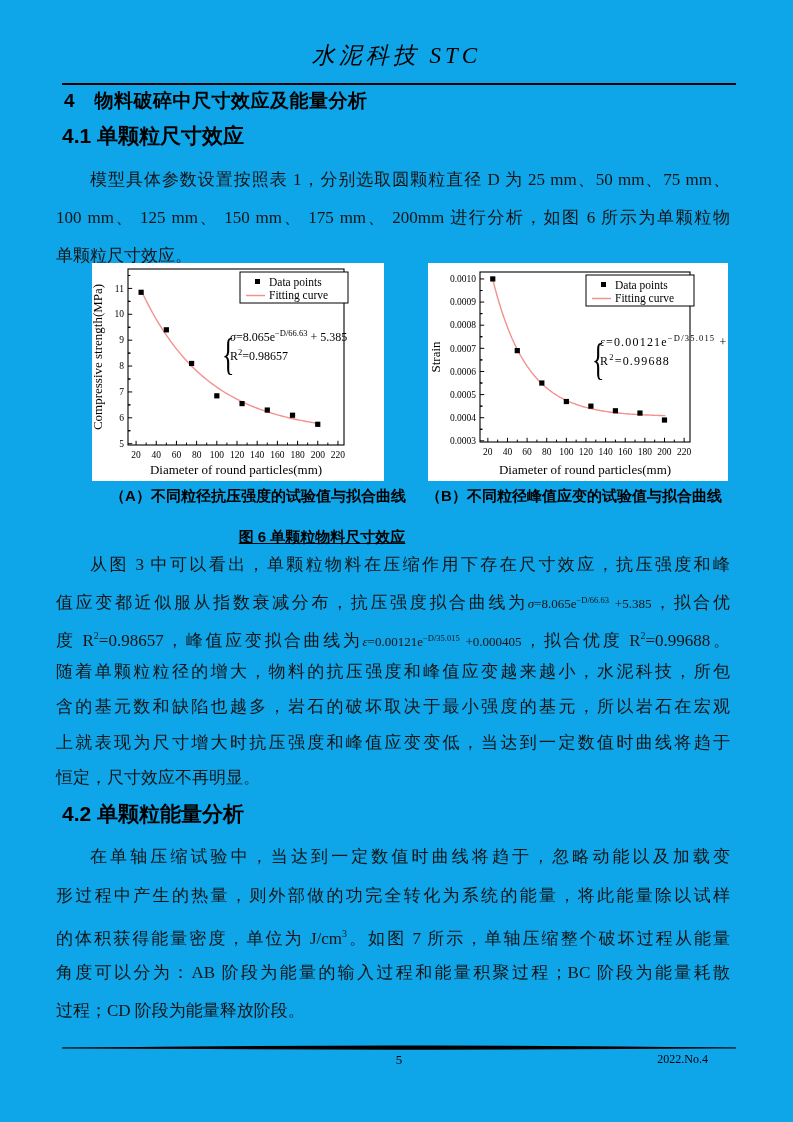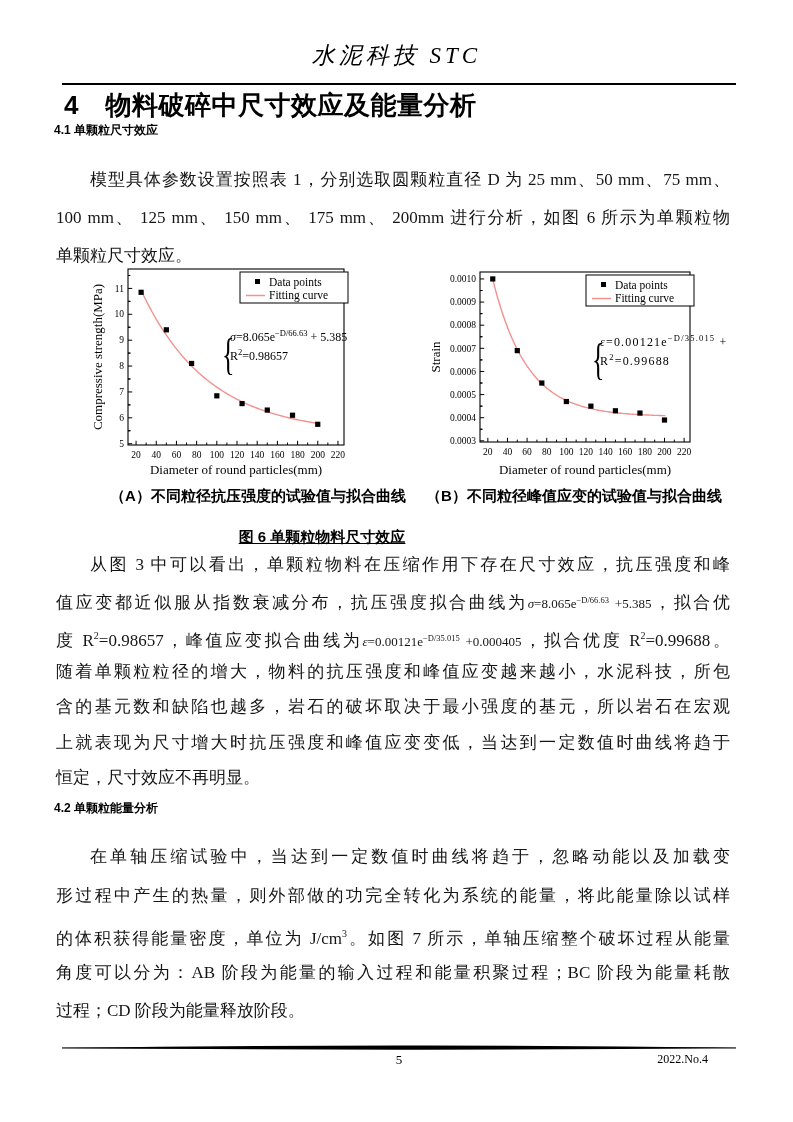--- a/index.html
+++ b/index.html
@@ -1,32 +1,32 @@
 <!DOCTYPE html>
 <html><head>
 <meta charset="utf-8">
 <style>
   html,body{margin:0;padding:0;background:#888;}
   #page{
-    position:relative;width:793px;height:1122px;background:#ffffff;
+    position:relative;width:793px;height:1122px;background:#0ea5e9;
     font-family:"Liberation Serif","DejaVu Serif",serif;color:#111;overflow:hidden;
     margin:0 auto;
   }
   .abs{position:absolute;}
   #journal-title{
     top:40px;left:0;width:793px;text-align:center;
     font-size:23px;font-style:italic;letter-spacing:4px;color:#000;font-weight:500;
   }
   #header-rule{top:83px;left:62px;width:674px;height:2px;background:#000;}
   .h1{
-    top:88px;left:64px;width:672px;font-size:26px;font-weight:bold;
+    top:88px;left:64px;width:672px;font-size:19px;font-weight:bold;
     font-family:"Liberation Sans","DejaVu Sans",sans-serif;color:#000;letter-spacing:.5px;
   }
   .h2{
-    left:54px;width:672px;font-size:12px;font-weight:bold;
+    left:62px;width:672px;font-size:21px;font-weight:bold;
     font-family:"Liberation Sans","DejaVu Sans",sans-serif;color:#000;
   }
   #h-41{top:122px;}
   #h-42{top:800px;}
   .para{left:56px;width:674px;font-size:17px;color:#151515;}
   #p1{top:161px;}
   #p2{top:547px;}
   #p3{top:838px;}
   .line{text-align:justify;text-align-last:justify;}
   #p1 .line{height:38px;line-height:38px;}

